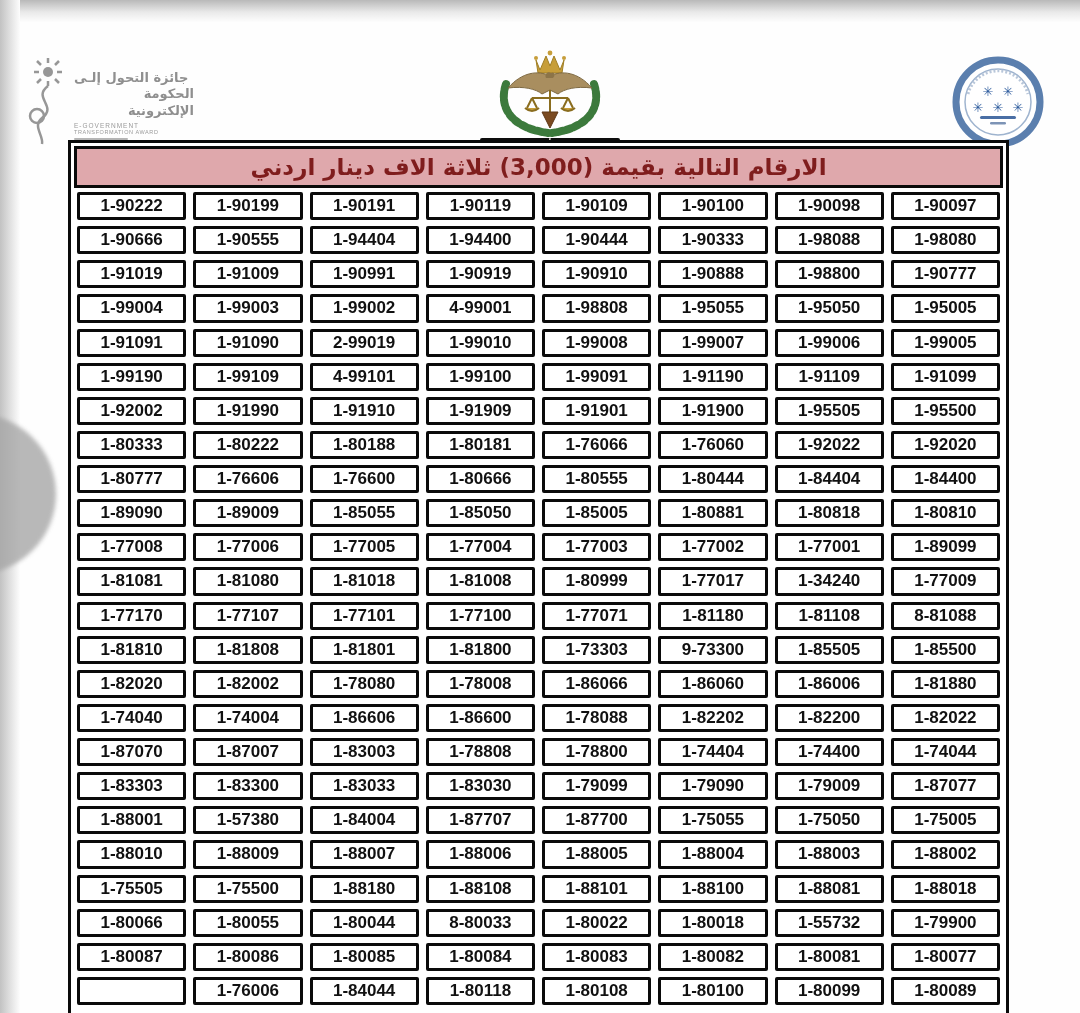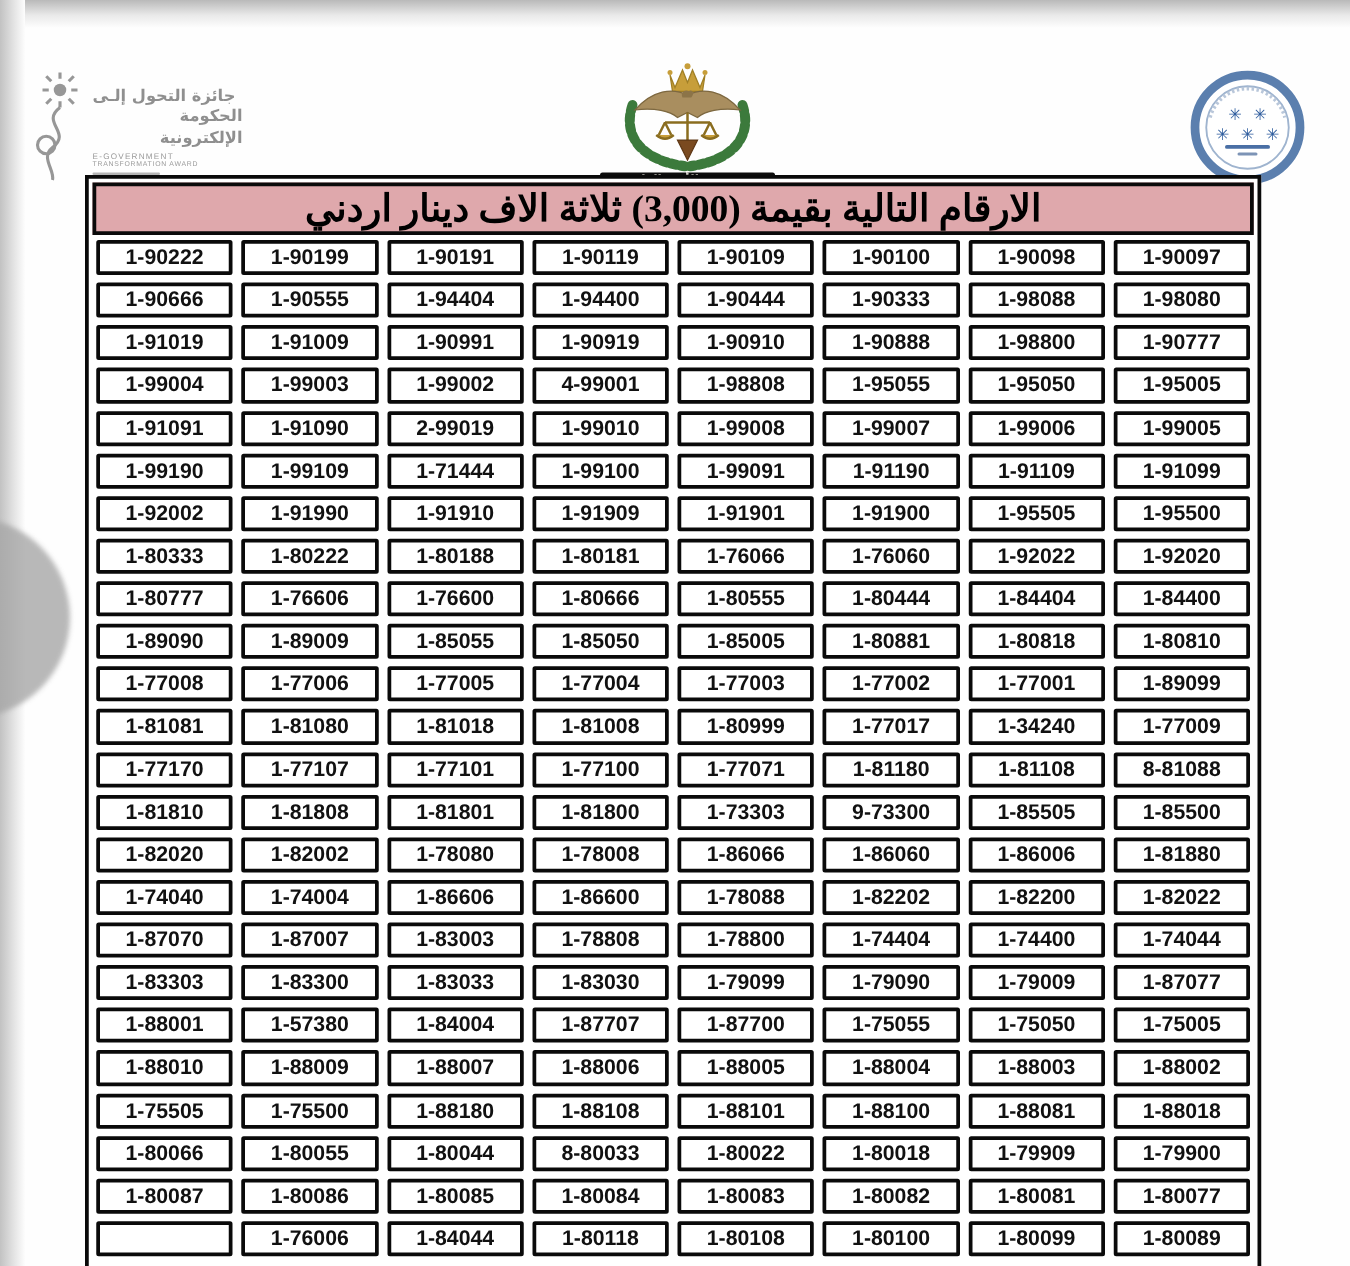--- a/index.html
+++ b/index.html
@@ -30,21 +30,21 @@
   .psd-banner{margin-top:-4px;background:#0d0d0d;color:#f5f2e8;border-radius:2px;
     padding:1px 26px 3px;font-size:10px;font-weight:bold;direction:rtl;letter-spacing:1px;}
 
   .logo-right{position:absolute;left:950px;top:34px;width:96px;height:96px;}
 
   
   .doc-table{position:absolute;left:68px;top:140px;width:941px;height:880px;
     border:3px solid #0a0a0a;background:#fff;padding:3px;box-sizing:border-box;}
   .title-bar{height:36px;border:3px solid #0a0a0a;background:#dfa8ac;
     display:flex;align-items:center;justify-content:center;
-    font-size:30px;font-weight:bold;color:#000000;letter-spacing:0;font-family:Liberation Serif, serif;}
+    font-size:23px;font-weight:bold;color:#7f1d1d;letter-spacing:0;}
   .grid{display:grid;grid-template-columns:repeat(8,1fr);grid-template-rows:repeat(24,1fr);
     gap:6px 7px;padding:4px 3px 3px;height:820px;box-sizing:border-box;}
   .cell{border:3px solid #0a0a0a;border-radius:2px;background:#fff;
     display:flex;align-items:center;justify-content:center;
     font-family:"Liberation Sans","DejaVu Sans",sans-serif;
     font-size:17px;font-weight:bold;color:#111;}
   .cell.empty{color:transparent;}
 </style>
 </head>
 <body>
@@ -165,21 +165,21 @@
         <div class="cell">1-91091</div>
         <div class="cell">1-91090</div>
         <div class="cell">2-99019</div>
         <div class="cell">1-99010</div>
         <div class="cell">1-99008</div>
         <div class="cell">1-99007</div>
         <div class="cell">1-99006</div>
         <div class="cell">1-99005</div>
         <div class="cell">1-99190</div>
         <div class="cell">1-99109</div>
-        <div class="cell">1-71444</div>
+        <div class="cell">4-99101</div>
         <div class="cell">1-99100</div>
         <div class="cell">1-99091</div>
         <div class="cell">1-91190</div>
         <div class="cell">1-91109</div>
         <div class="cell">1-91099</div>
         <div class="cell">1-92002</div>
         <div class="cell">1-91990</div>
         <div class="cell">1-91910</div>
         <div class="cell">1-91909</div>
         <div class="cell">1-91901</div>
@@ -297,21 +297,21 @@
         <div class="cell">1-88101</div>
         <div class="cell">1-88100</div>
         <div class="cell">1-88081</div>
         <div class="cell">1-88018</div>
         <div class="cell">1-80066</div>
         <div class="cell">1-80055</div>
         <div class="cell">1-80044</div>
         <div class="cell">8-80033</div>
         <div class="cell">1-80022</div>
         <div class="cell">1-80018</div>
-        <div class="cell">1-79909</div>
+        <div class="cell">1-55732</div>
         <div class="cell">1-79900</div>
         <div class="cell">1-80087</div>
         <div class="cell">1-80086</div>
         <div class="cell">1-80085</div>
         <div class="cell">1-80084</div>
         <div class="cell">1-80083</div>
         <div class="cell">1-80082</div>
         <div class="cell">1-80081</div>
         <div class="cell">1-80077</div>
         <div class="cell empty"></div>

